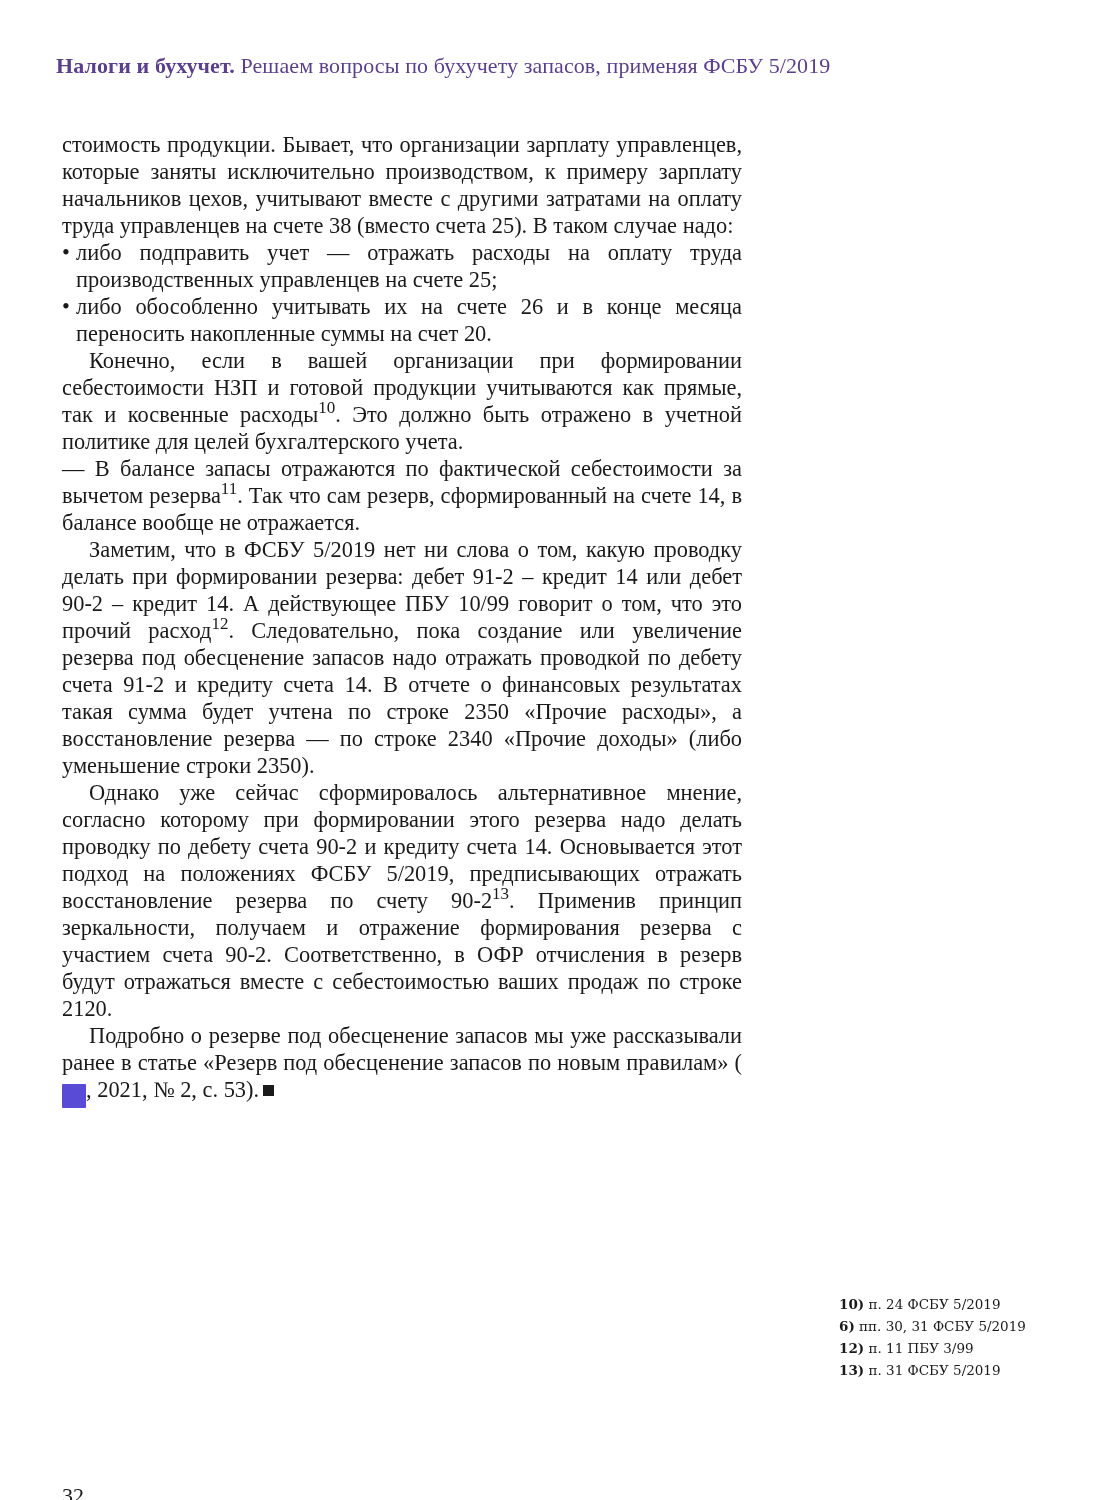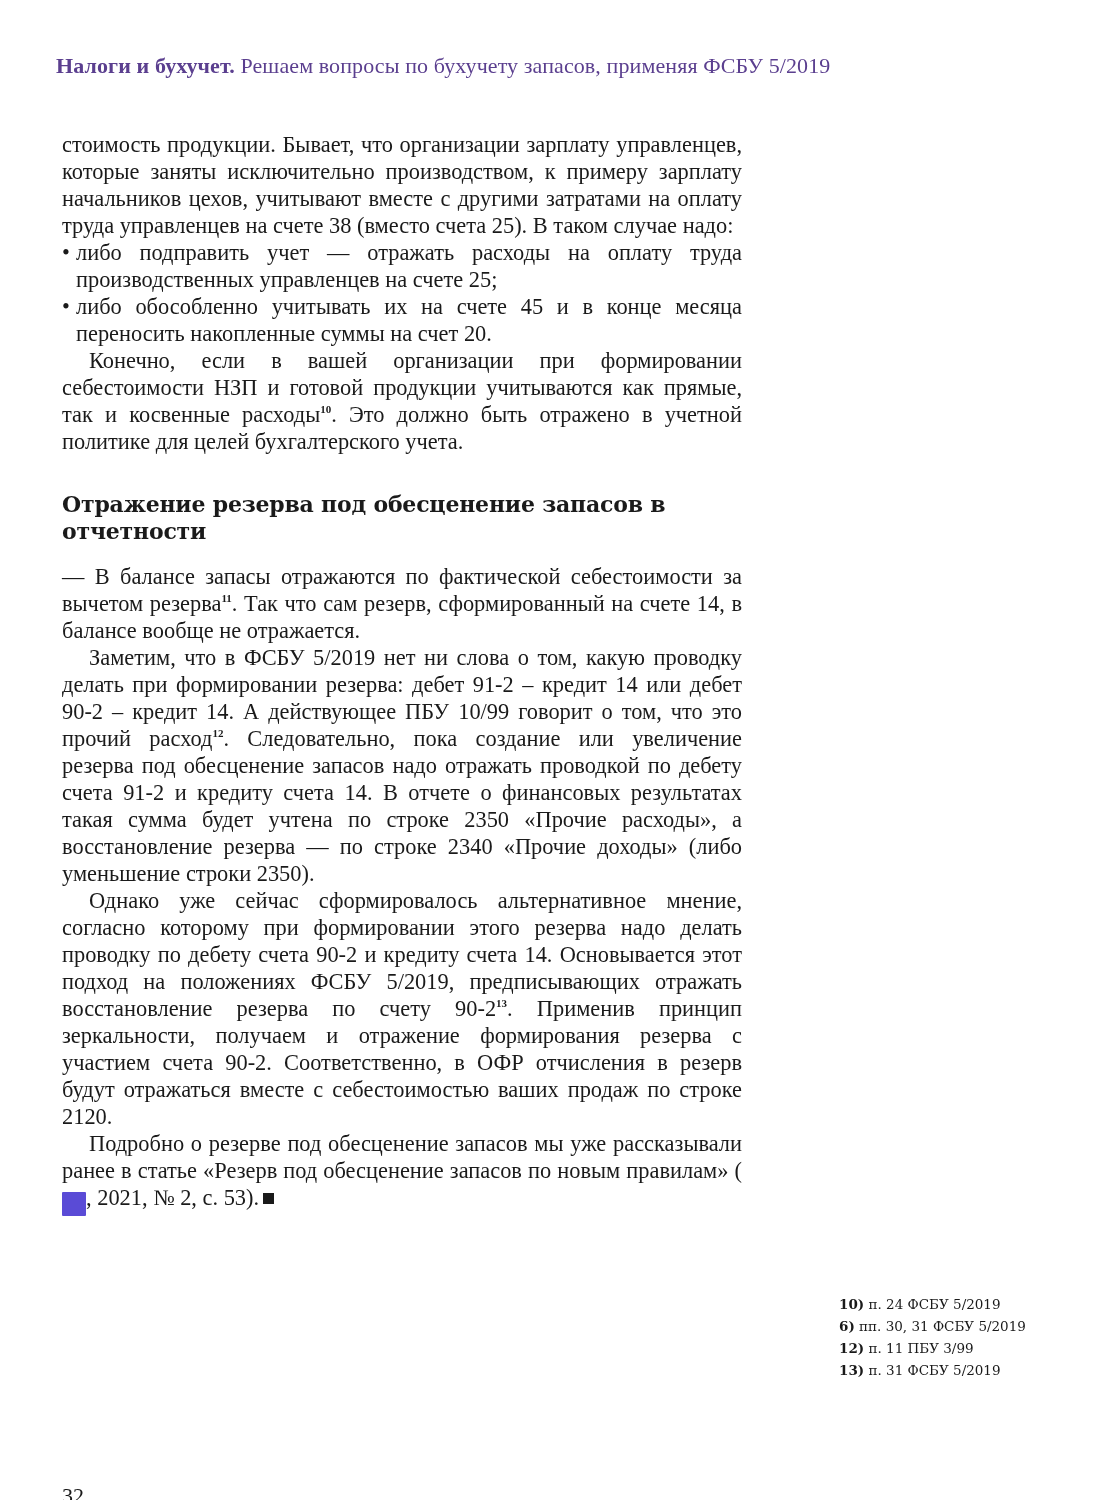--- a/index.html
+++ b/index.html
@@ -28,21 +28,21 @@
     font-size: 22px; line-height: 27px; margin: 36px 0 18px 0; text-align: left;
     letter-spacing: -0.2px;
   }
   .question { font-weight: bold; }
   .q-icon {
     display: inline-block; width: 22px; height: 22px; background: #6b4c9a;
     color: #fff; font-family: "DejaVu Sans", sans-serif; font-size: 15px;
     line-height: 22px; text-align: center; vertical-align: -2px; margin-right: 8px;
     font-weight: normal;
   }
-  sup { font-size: 11px; line-height: 0; vertical-align: 9px; font-weight: bold; }
+  sup { font-size: 17px; line-height: 0; vertical-align: 9px; }
   .gk-icon {
     display: inline-block; width: 24px; height: 24px; background: #5a4bd6;
     color: #fff; font-family: "DejaVu Sans", sans-serif; font-size: 13px; font-weight: bold;
     line-height: 24px; text-align: center; vertical-align: -3px; border-radius: 1px;
     letter-spacing: -1px;
   }
   .end-square {
     display: inline-block; width: 11px; height: 11px; background: #1a1a1a;
     vertical-align: 1px; margin-left: 4px;
   }
@@ -65,25 +65,24 @@
 </div>
 
 <div class="main">
   <p>стоимость продукции. Бывает, что организации зарплату управленцев, которые заняты исключительно производством, к примеру зарплату начальников цехов, учитывают вместе с другими затратами на оплату труда управленцев на счете 38 (вместо счета 25). В таком случае надо:</p>
   <div class="bullet">
     <span class="dot">•</span>
     <span>либо подправить учет — отражать расходы на оплату труда производственных управленцев на счете 25;</span>
   </div>
   <div class="bullet">
     <span class="dot">•</span>
-    <span>либо обособленно учитывать их на счете 45 и в конце месяца переносить накопленные суммы на счет 20.</span>
+    <span>либо обособленно учитывать их на счете 26 и в конце месяца переносить накопленные суммы на счет 20.</span>
   </div>
   <p class="indent"><span>Конечно, если в вашей организации при формировании себестоимости НЗП и готовой продукции учитываются как прямые, так и косвенные расходы</span><sup>10</sup><span>. Это должно быть отражено в учетной политике для целей бухгалтерского учета.</span></p>
 
-  <h2 class="section-title">Отражение резерва под обесценение запасов в отчетности</h2>
 
 
   <p><span>—  В балансе запасы отражаются по фактической себестоимости за вычетом резерва</span><sup>11</sup><span>. Так что сам резерв, сформированный на счете 14, в балансе вообще не отражается.</span></p>
 
 
   <p class="indent"><span>Заметим, что в ФСБУ 5/2019 нет ни слова о том, какую проводку делать при формировании резерва: дебет 91-2 – кредит 14 или дебет 90-2 – кредит 14. А действующее ПБУ 10/99 говорит о том, что это прочий расход</span><sup>12</sup><span>. Следовательно, пока создание или увеличение резерва под обесценение запасов надо отражать проводкой по дебету счета 91-2 и кредиту счета 14. В отчете о финансовых результатах такая сумма будет учтена по строке 2350 «Прочие расходы», а восстановление резерва — по строке 2340 «Прочие доходы» (либо уменьшение строки 2350).</span></p>
 
   <p class="indent"><span>Однако уже сейчас сформировалось альтернативное мнение, согласно которому при формировании этого резерва надо делать проводку по дебету счета 90-2 и кредиту счета 14. Основывается этот подход на положениях ФСБУ 5/2019, предписывающих отражать восстановление резерва по счету 90-2</span><sup>13</sup><span>. Применив принцип зеркальности, получаем и отражение формирования резерва с участием счета 90-2. Соответственно, в ОФР отчисления в резерв будут отражаться вместе с себестоимостью ваших продаж по строке 2120.</span></p>
 
   <p class="indent"><span>Подробно о резерве под обесценение запасов мы уже рассказывали ранее в статье «Резерв под обесценение запасов по новым правилам» (</span><span class="gk-icon">Гк</span><span>, 2021, № 2, с. 53).</span><span class="end-square"></span></p>

